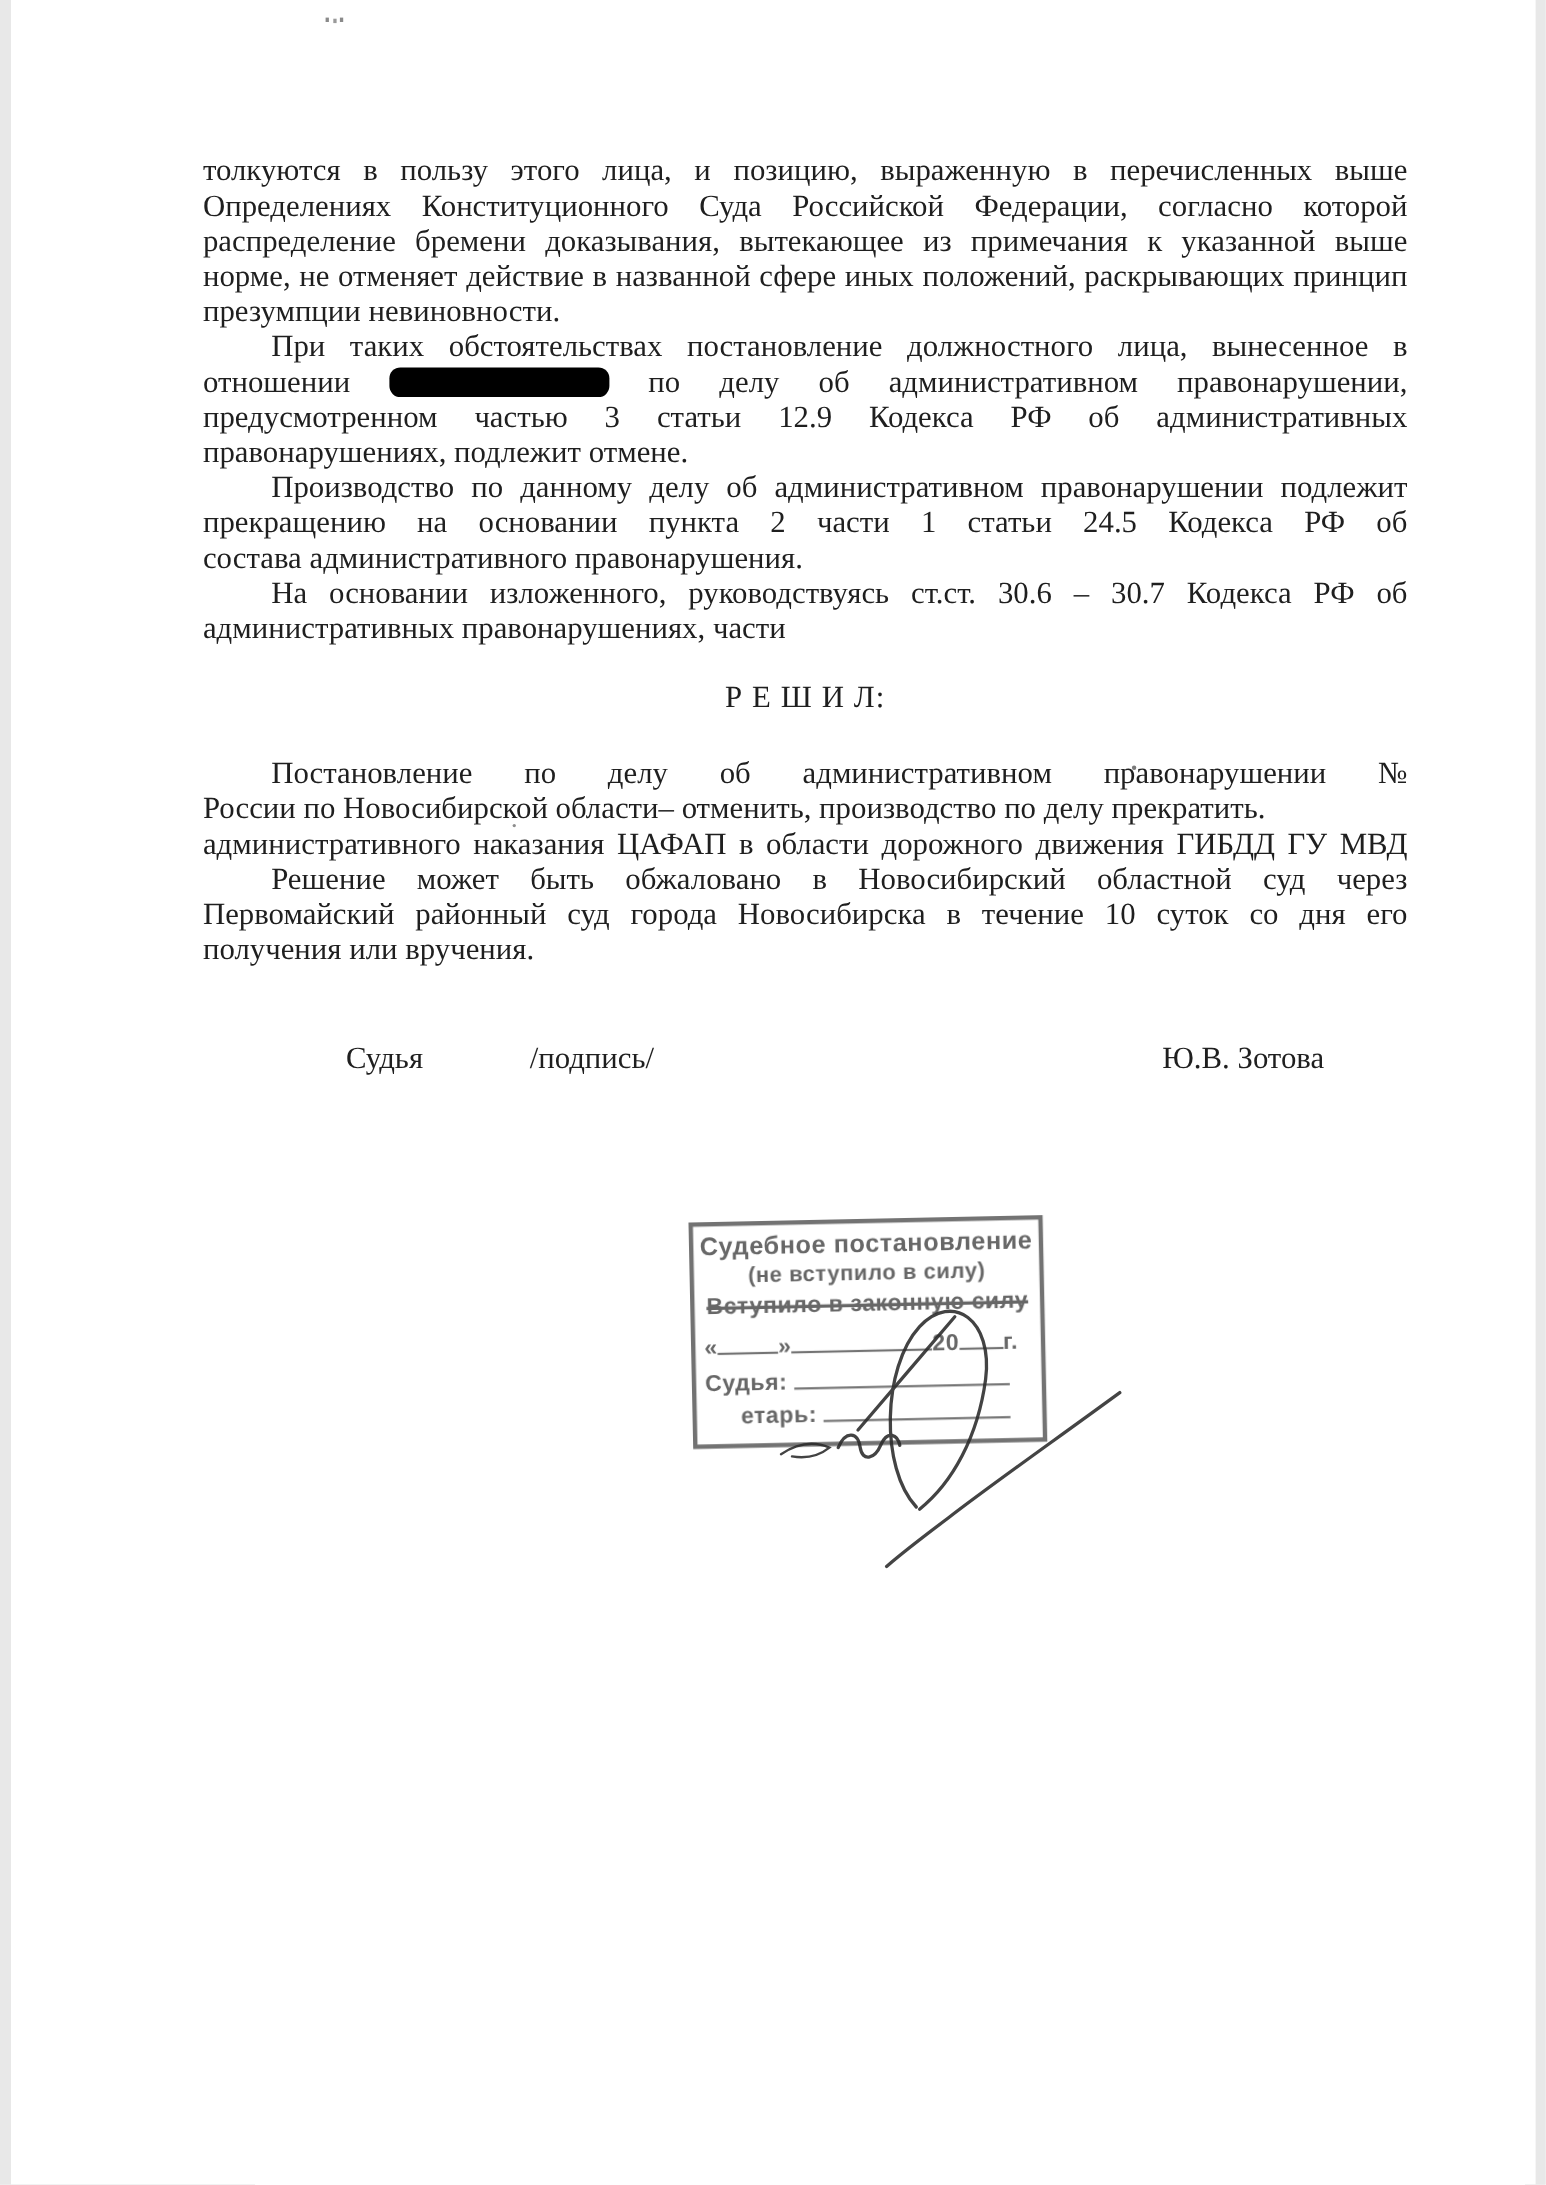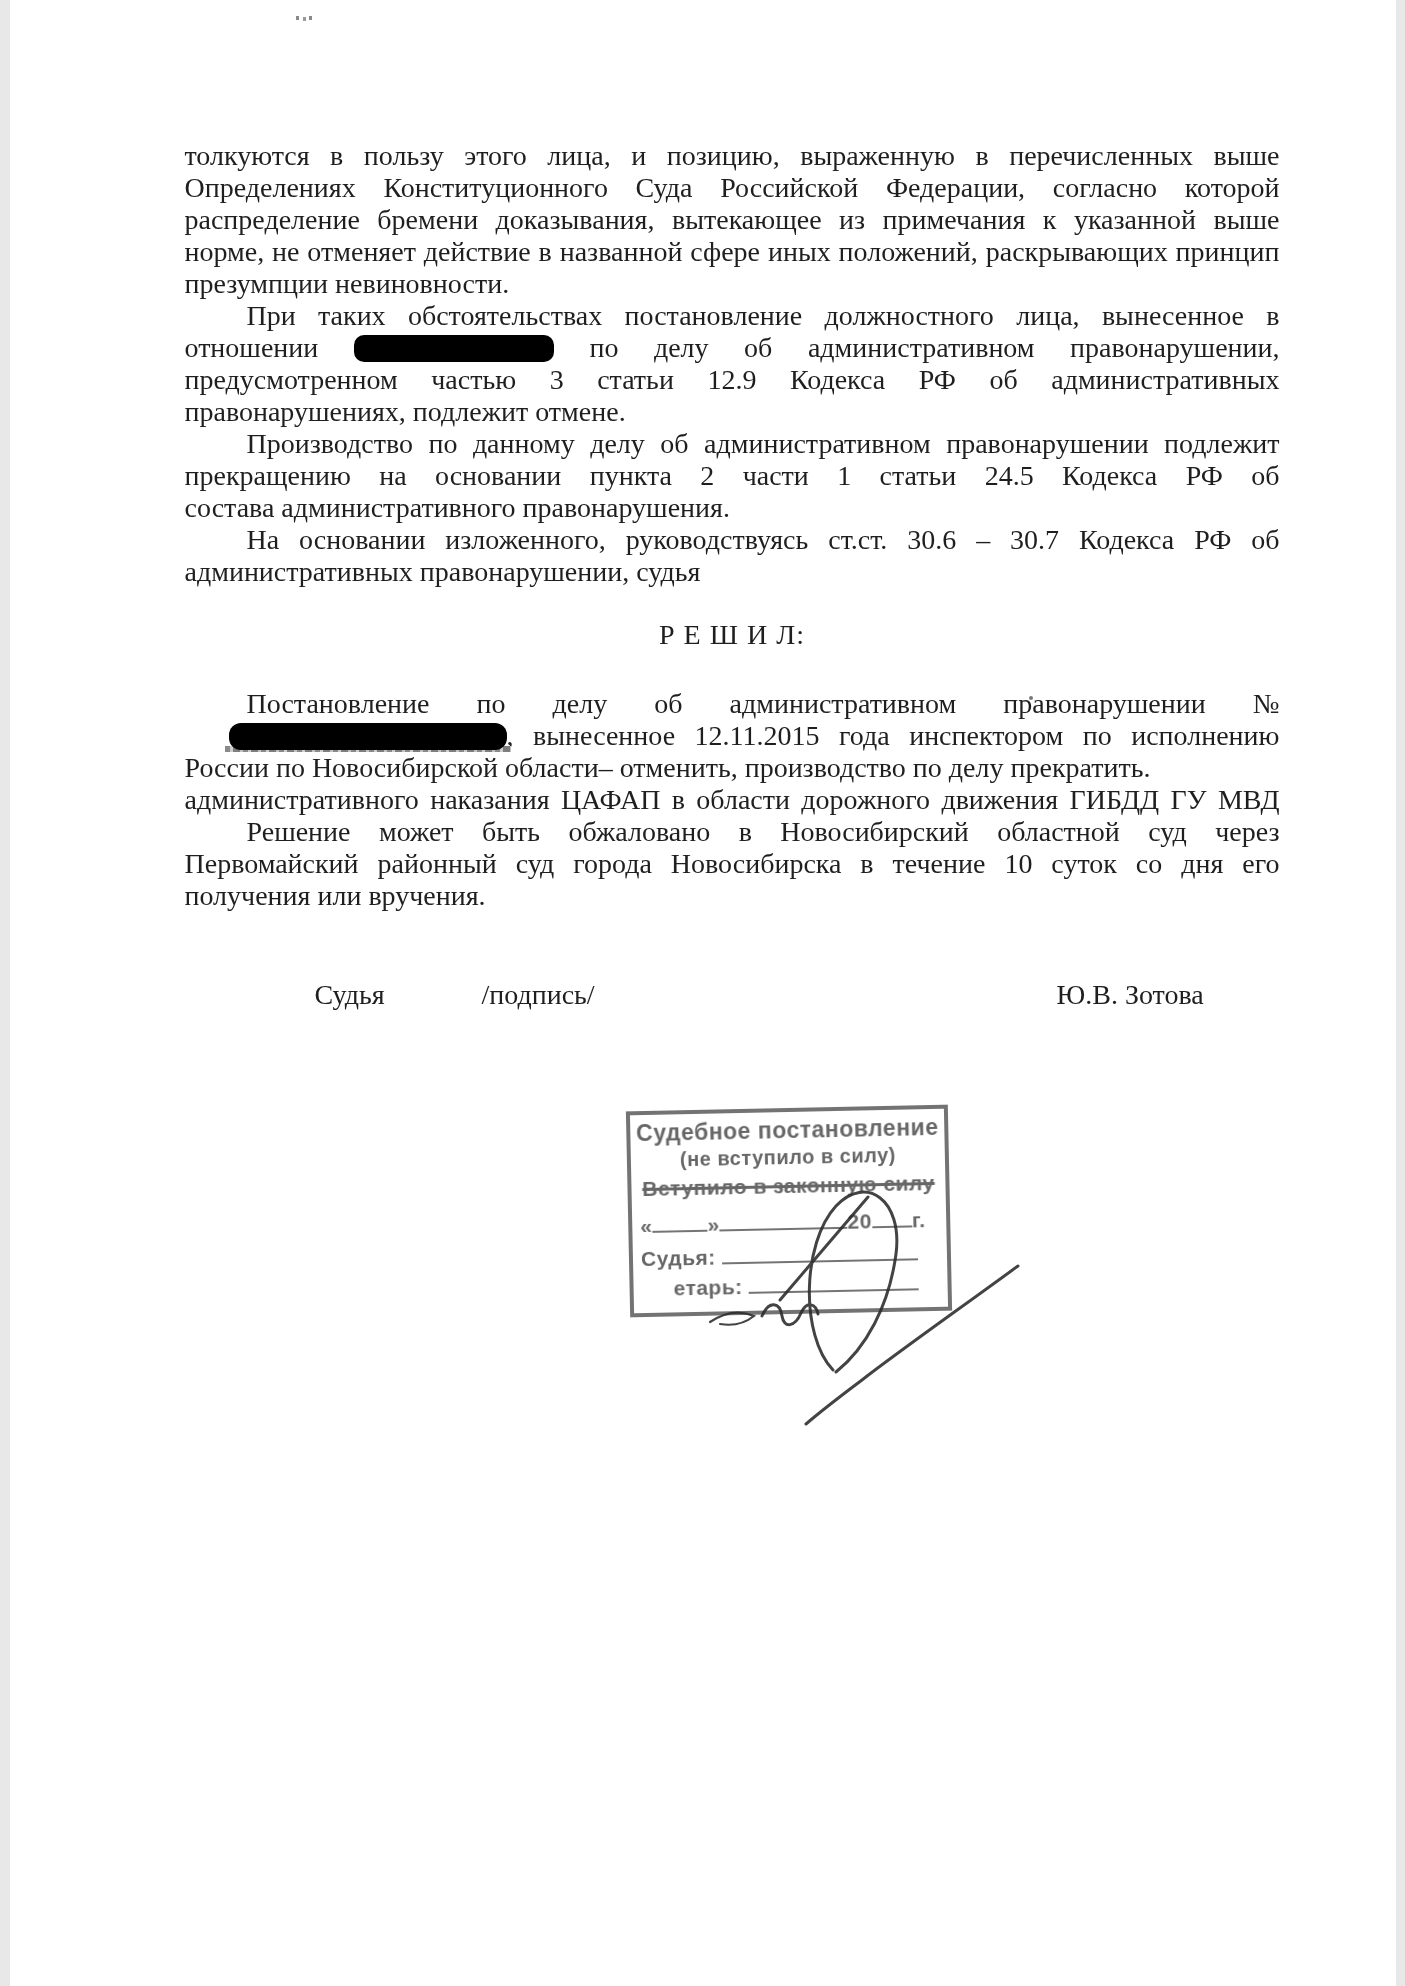--- a/index.html
+++ b/index.html
@@ -67,28 +67,25 @@
       <span>отношении</span>
       <span class="redact r1"></span>
       <span>по делу об административном правонарушении,</span>
     </div>
     <div class="ln j">предусмотренном частью 3 статьи 12.9 Кодекса РФ об административных</div>
     <div class="ln">правонарушениях, подлежит отмене.</div>
     <div class="ln j ind">Производство по данному делу об административном правонарушении подлежит</div>
     <div class="ln j">прекращению на основании пункта 2 части 1 статьи 24.5 Кодекса РФ об</div>
     <div class="ln">состава административного правонарушения.</div>
     <div class="ln j ind">На основании изложенного, руководствуясь ст.ст. 30.6 – 30.7 Кодекса РФ об</div>
-    <div class="ln">административных правонарушении, судья</div>
+    <div class="ln">административных правонарушениях, части</div>
 
     <div class="ln heading">Р Е Ш И Л:</div>
 
     <div class="ln j ind">Постановление по делу об административном правонарушении №</div>
-    <div class="ln j">
-      <span class="peek"></span><span class="redact r3"></span><span>, вынесенное 12.11.2015 года инспектором по исполнению</span>
-    </div>
     <div class="ln">России по Новосибирской области– отменить, производство по делу прекратить.</div>
     <div class="ln j">административного наказания ЦАФАП в области дорожного движения ГИБДД ГУ МВД</div>
     <div class="ln j ind">Решение может быть обжаловано в Новосибирский областной суд через</div>
     <div class="ln j">Первомайский районный суд города Новосибирска в течение 10 суток со дня его</div>
     <div class="ln">получения или вручения.</div>
 
     <div class="sig-row">
       <span class="sig-role">Судья</span>
       <span class="sig-note">/подпись/</span>
       <span class="sig-name">Ю.В. Зотова</span>

